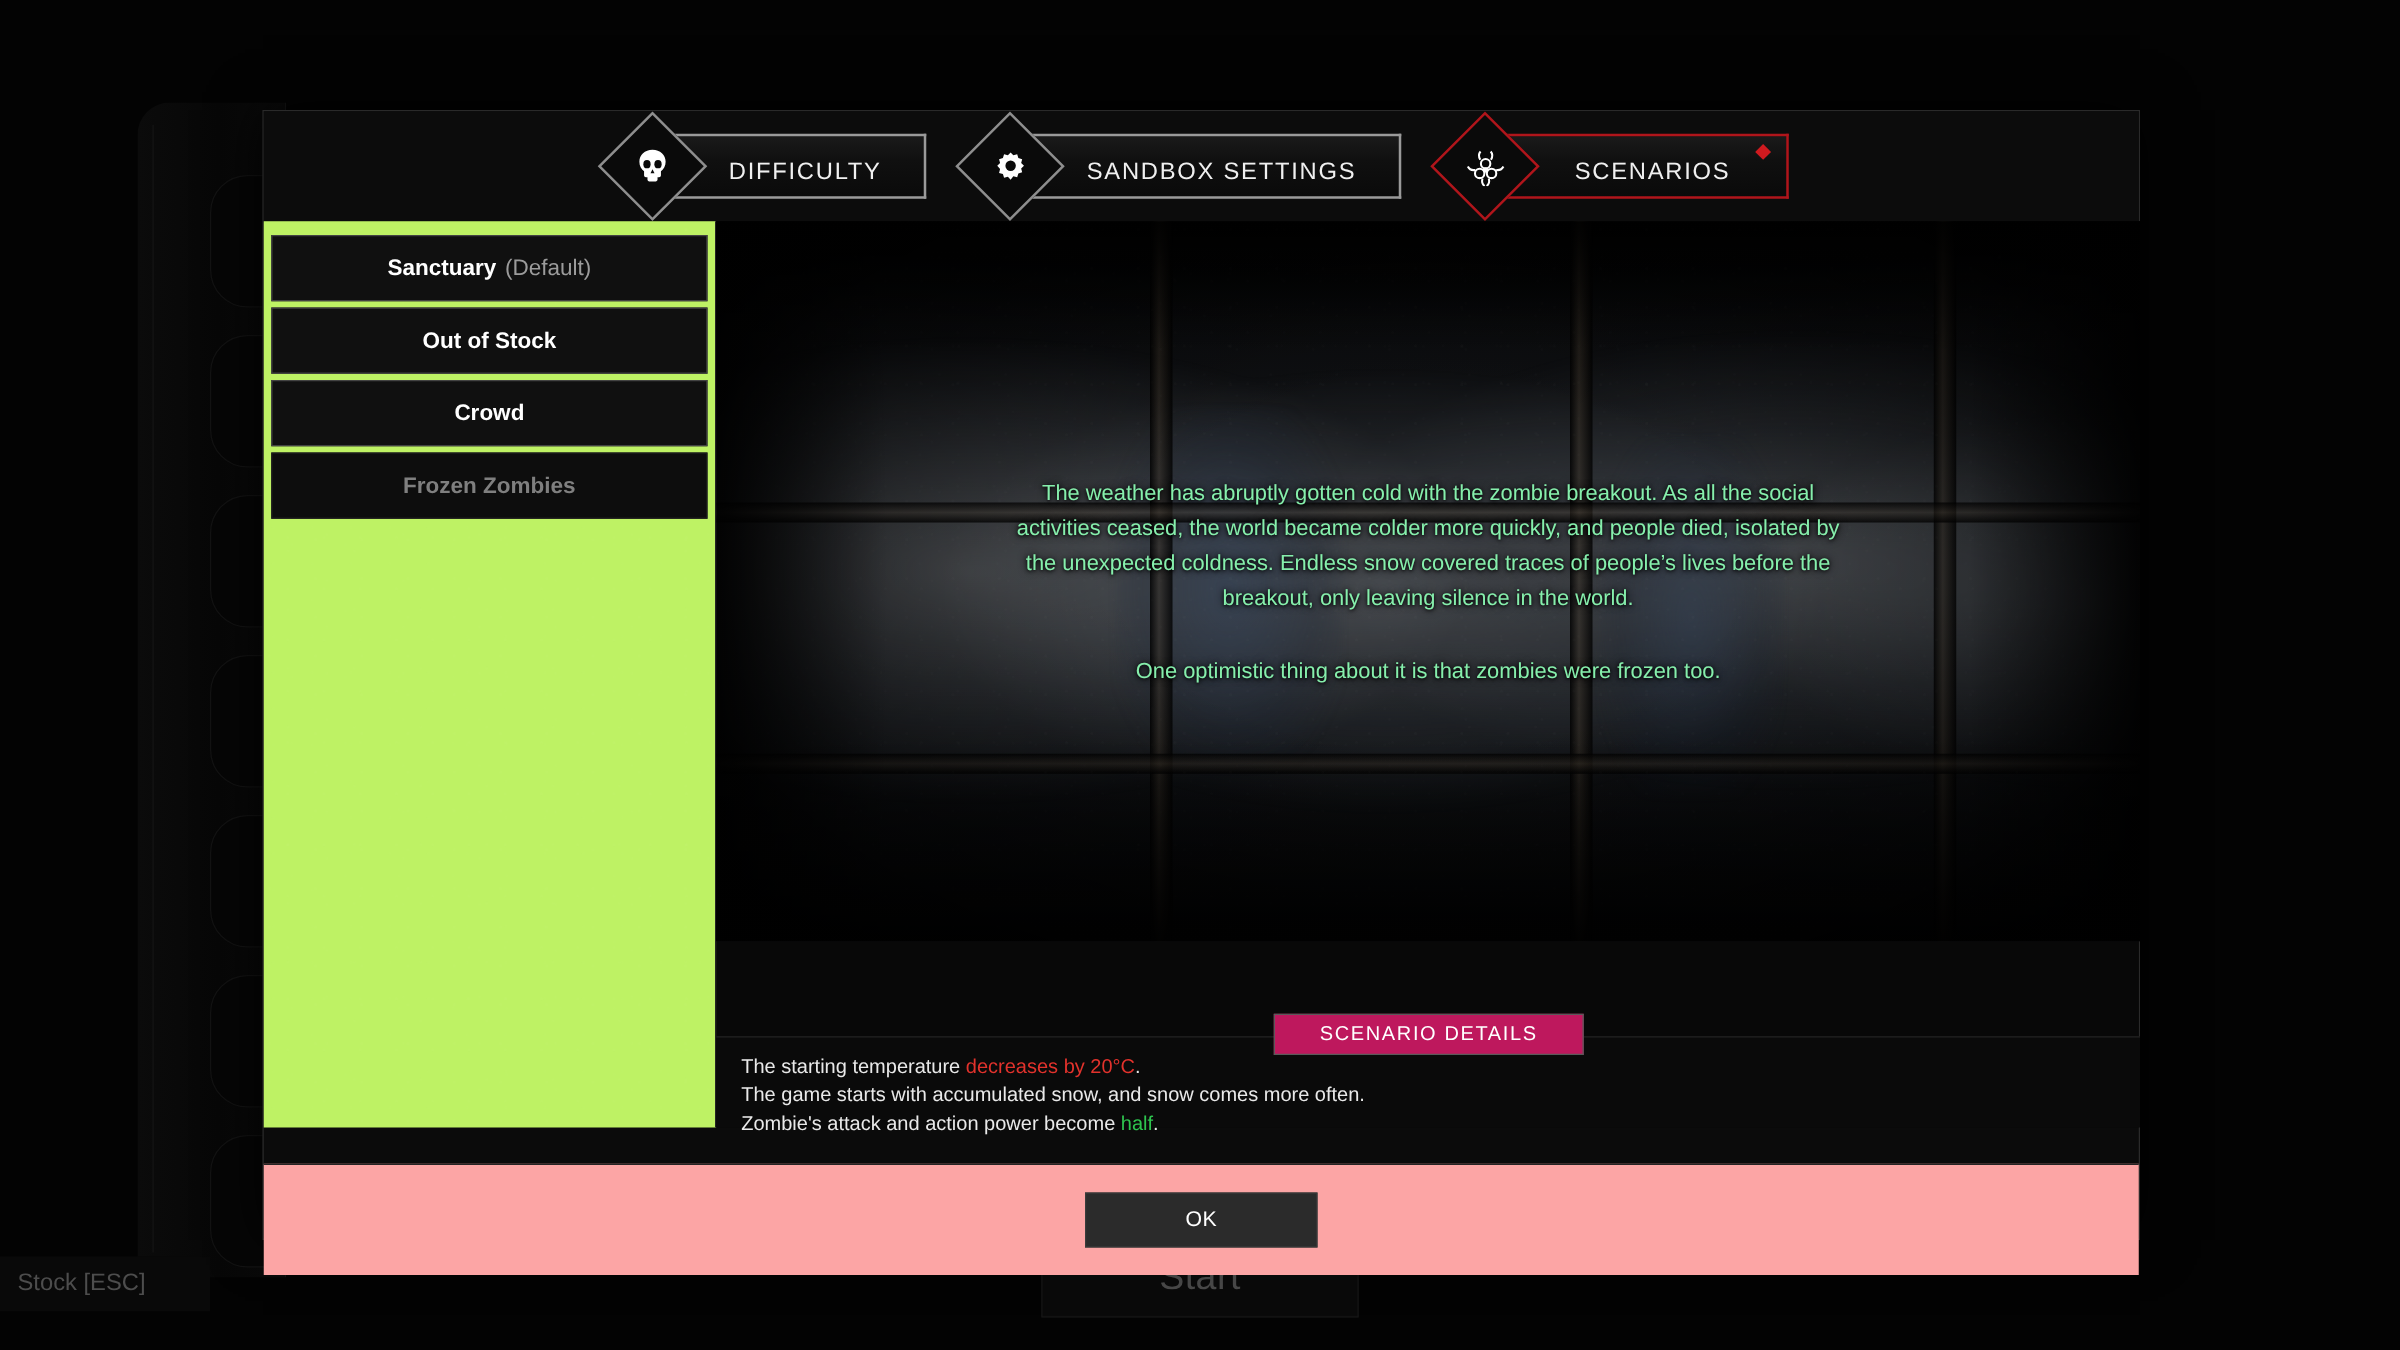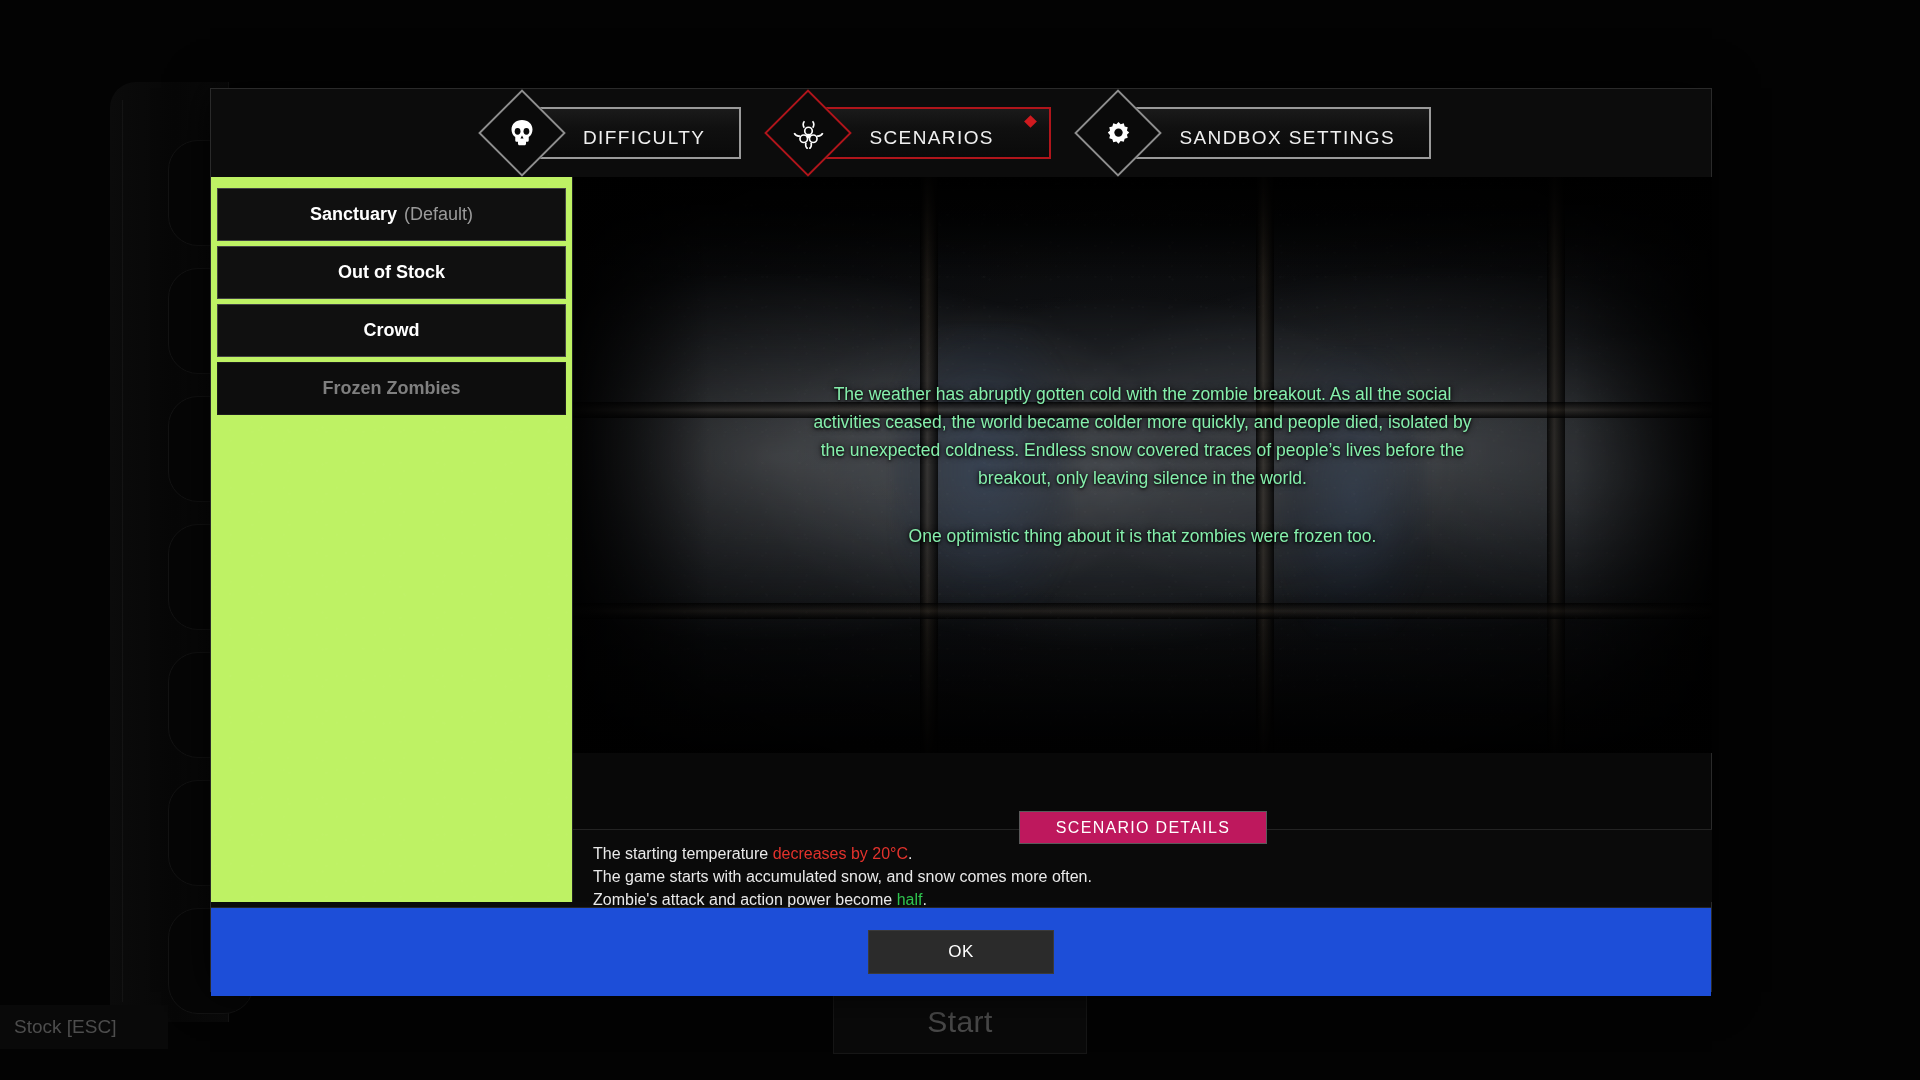--- a/index.html
+++ b/index.html
@@ -162,20 +162,21 @@
     align-items: center;
     justify-content: center;
   }
   .tab .plate {
     position: relative;
     height: 52px;
     margin-left: -14px;
     padding: 10px 34px 0 44px;
     display: flex;
     align-items: center;
+    justify-content: center;
     min-width: 196px;
     box-sizing: border-box;
     border-top: 2px solid #9a9a9a;
     border-right: 2px solid #9a9a9a;
     border-bottom: 2px solid #9a9a9a;
     background:
       linear-gradient(180deg, #1a1a1a 0%, #101010 40%, #0a0a0a 100%);
     color: #f0f0f0;
     font-size: 19px;
     letter-spacing: 1.4px;
@@ -379,24 +380,24 @@
     margin-bottom: 3px;
     white-space: nowrap;
   }
   .hl-red { color: #e2322c; }
   .hl-green { color: #2ec44e; }
 
   
   #footer {
     position: absolute;
     left: 0;
-    top: 818px;
+    top: 842px;
     width: 1500px;
     height: 89px;
-    background: #1d4ed8;
+    background: #fca5a5;
     border-top: 1px solid #242424;
     display: flex;
     align-items: center;
     justify-content: center;
     box-sizing: border-box;
   }
   #ok-button {
     width: 184px;
     height: 42px;
     background: #2b2b2b;
@@ -440,20 +441,34 @@
             <svg width="30" height="30" viewBox="0 0 32 32" aria-hidden="true">
               <path fill="#ffffff" d="M16 2C9.4 2 4.8 6.3 4.8 12.2c0 3.6 1.6 6.3 4 8.1v3.3c0 1 .7 1.7 1.6 1.7h1.3v2.1c0 .9.7 1.6 1.6 1.6h5.4c.9 0 1.6-.7 1.6-1.6v-2.1h1.3c.9 0 1.6-.7 1.6-1.7v-3.3c2.4-1.8 4-4.5 4-8.1C27.2 6.3 22.6 2 16 2z"></path>
               <ellipse cx="11.3" cy="14.2" rx="3.1" ry="3.6" fill="#0a0a0a"></ellipse>
               <ellipse cx="20.7" cy="14.2" rx="3.1" ry="3.6" fill="#0a0a0a"></ellipse>
               <path d="M16 18.6l-1.7 3.3h3.4z" fill="#0a0a0a"></path>
             </svg>
           </div>
         </div>
         <div class="plate">
           <span class="plate-label">DIFFICULTY</span>
+        </div>
+      </div>
+
+      <div class="tab">
+        <div class="diamond">
+          <div class="glyph">
+            <svg width="29" height="29" viewBox="0 0 32 32" aria-hidden="true">
+              <path fill="#ffffff" d="M16 3.2l2.4 2.5 3.4-.9 1 3.4 3.4 1-.9 3.4 2.5 2.4-2.5 2.4.9 3.4-3.4 1-1 3.4-3.4-.9L16 27.3l-2.4-2.5-3.4.9-1-3.4-3.4-1 .9-3.4L4.2 15l2.5-2.4-.9-3.4 3.4-1 1-3.4 3.4.9z"></path>
+              <circle cx="16" cy="15" r="4.6" fill="#0a0a0a"></circle>
+            </svg>
+          </div>
+        </div>
+        <div class="plate" style="min-width:248px">
+          <span class="plate-label">SANDBOX SETTINGS</span>
         </div>
       </div>
 
       <div class="tab active">
         <div class="diamond">
           <div class="glyph">
             <svg width="31" height="31" viewBox="0 0 32 32" aria-hidden="true">
               <g fill="none" stroke="#ffffff" stroke-width="1.7">
                 <circle cx="16" cy="13.4" r="3.9"></circle>
                 <circle cx="11.1" cy="21.4" r="3.9"></circle>
@@ -465,34 +480,20 @@
               <circle cx="16" cy="18.6" r="2.3" fill="#ffffff"></circle>
             </svg>
           </div>
         </div>
         <div class="plate" style="min-width:226px">
           <span class="plate-label">SCENARIOS</span>
           <span class="marker"></span>
         </div>
       </div>
 
-      <div class="tab">
-        <div class="diamond">
-          <div class="glyph">
-            <svg width="29" height="29" viewBox="0 0 32 32" aria-hidden="true">
-              <path fill="#ffffff" d="M16 3.2l2.4 2.5 3.4-.9 1 3.4 3.4 1-.9 3.4 2.5 2.4-2.5 2.4.9 3.4-3.4 1-1 3.4-3.4-.9L16 27.3l-2.4-2.5-3.4.9-1-3.4-3.4-1 .9-3.4L4.2 15l2.5-2.4-.9-3.4 3.4-1 1-3.4 3.4.9z"></path>
-              <circle cx="16" cy="15" r="4.6" fill="#0a0a0a"></circle>
-            </svg>
-          </div>
-        </div>
-        <div class="plate" style="min-width:248px">
-          <span class="plate-label">SANDBOX SETTINGS</span>
-        </div>
-      </div>
-
     </div>
 
     <div id="body">
 
       <div id="sidebar">
         <div class="grunge"></div>
 
         <div class="scn-item">
           <span>Sanctuary</span>
           <span class="sub">(Default)</span>

